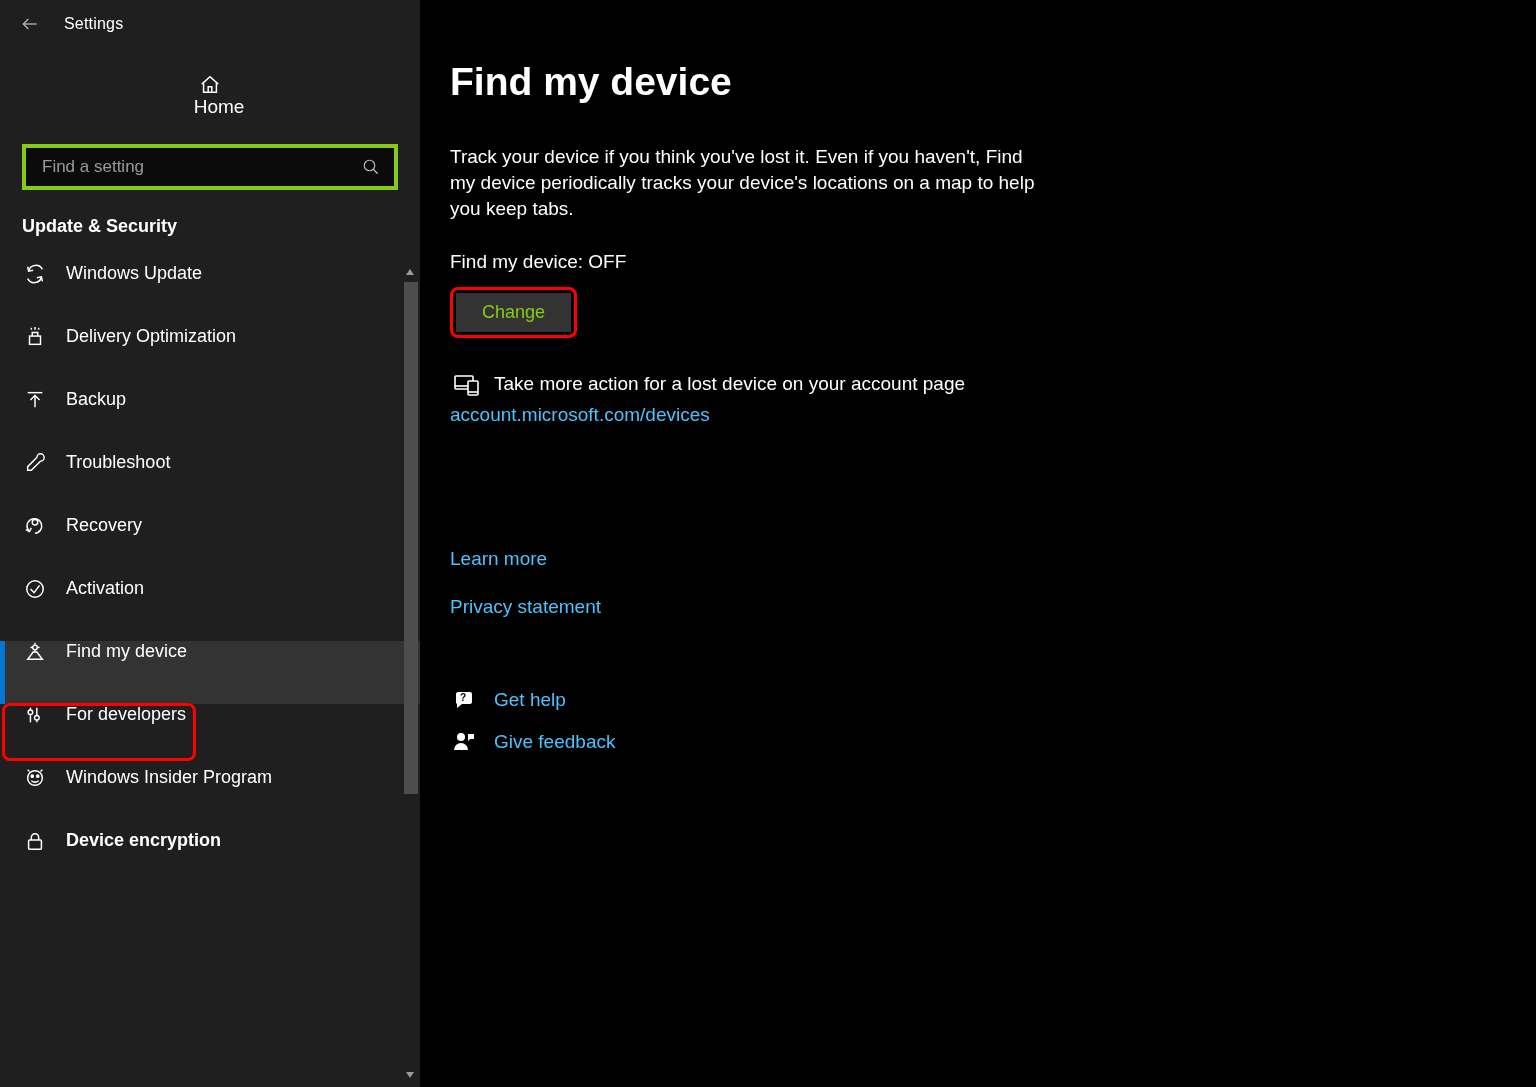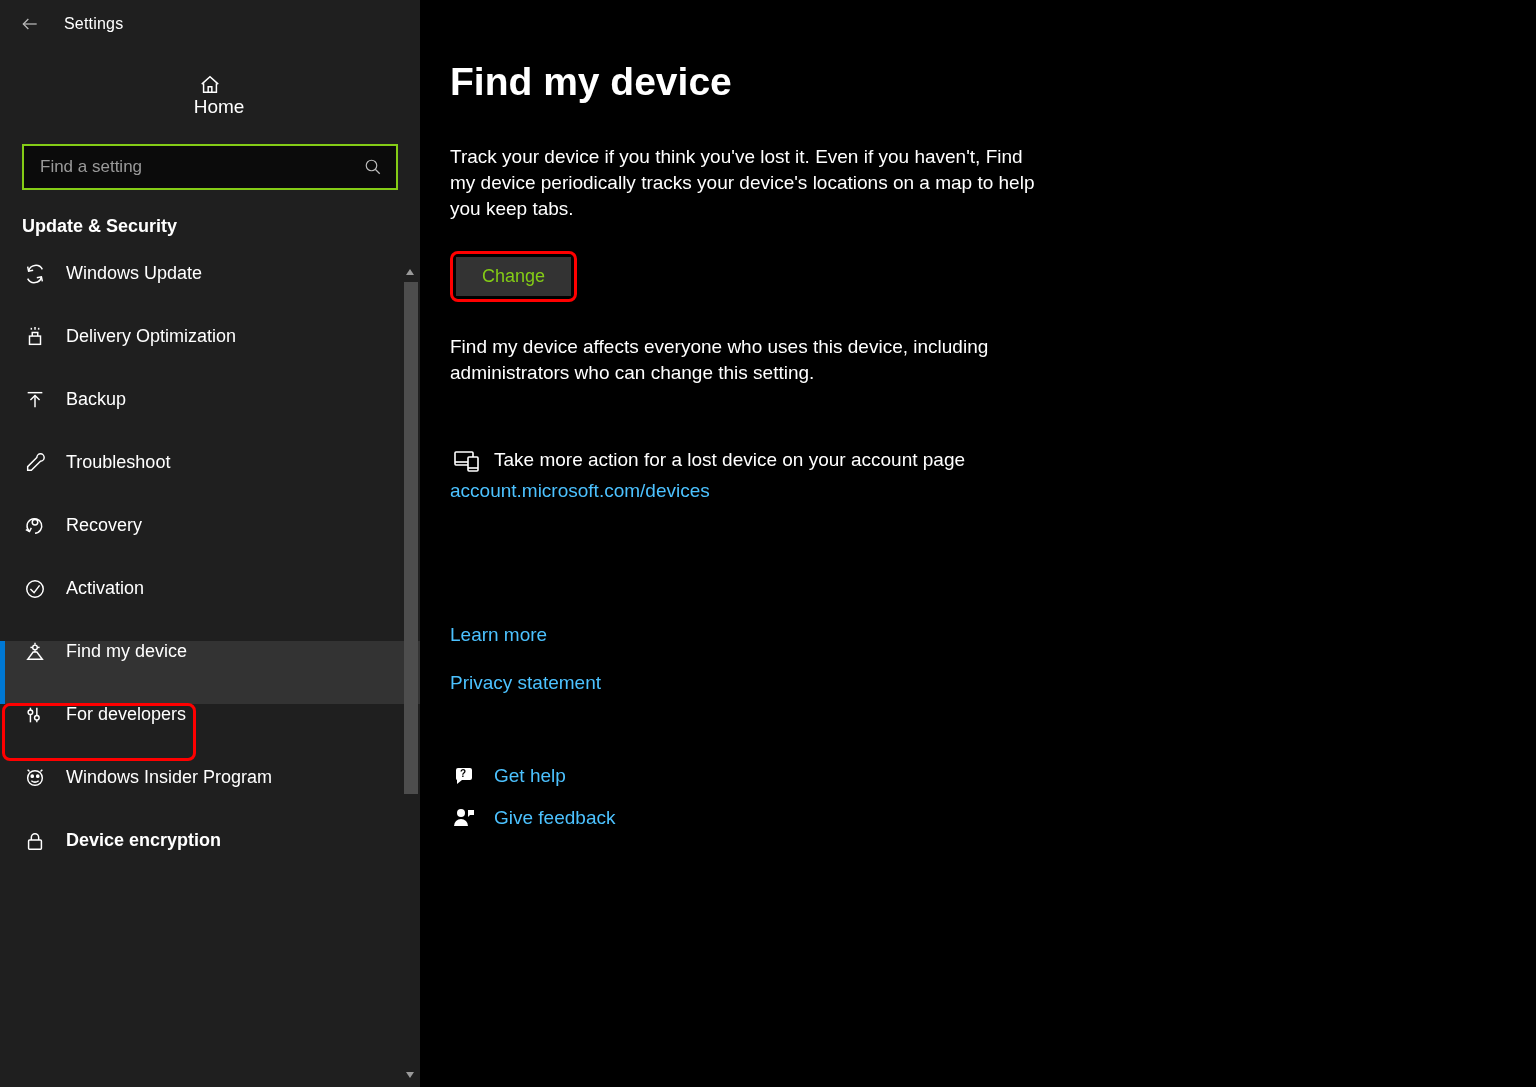--- a/index.html
+++ b/index.html
@@ -54,21 +54,21 @@
     display: flex;
     align-items: center;
     padding: 26px 22px 26px 22px;
     flex-direction: column;
   }
   .home-row .icon-slot { width: 26px; display:flex; justify-content:center; }
   .home-row .label { margin-left: 18px; font-size: 19px; }
   .search-box {
     margin: 0 22px 22px 22px;
     height: 46px;
-    border: 2px solid #84cc16;
+    border: 4px solid #84cc16;
     background: #0b0b0b;
     display: flex;
     align-items: center;
     padding: 0 14px;
   }
   .search-box input {
     flex: 1;
     background: transparent;
     border: none;
     outline: none;
@@ -401,26 +401,26 @@
           <polygon points="1,2 9,2 5,8"></polygon>
         </svg>
     </div>
   </div>
 
   <div class="main">
     <div class="page-title">Find my device</div>
 
     <div class="body-text">Track your device if you think you've lost it. Even if you haven't, Find my device periodically tracks your device's locations on a map to help you keep tabs.</div>
 
+    <div class="status-line">Find my device: OFF</div>
 
     <div class="change-btn-wrap">
       <button class="change-btn">Change</button>
     </div>
 
-    <div class="note-text">Find my device affects everyone who uses this device, including administrators who can change this setting.</div>
 
     <div class="action-row">
       <span class="icon-slot">
         <svg width="28" height="28" viewBox="0 0 28 28" fill="none" stroke="currentColor" stroke-width="1.6">
             <rect x="3" y="6" width="18" height="13" rx="1"></rect>
             <line x1="3" y1="16" x2="21" y2="16"></line>
             <rect x="16" y="11" width="10" height="14" rx="1" fill="#000"></rect>
             <line x1="16" y1="22" x2="26" y2="22"></line>
           </svg>
       </span>

